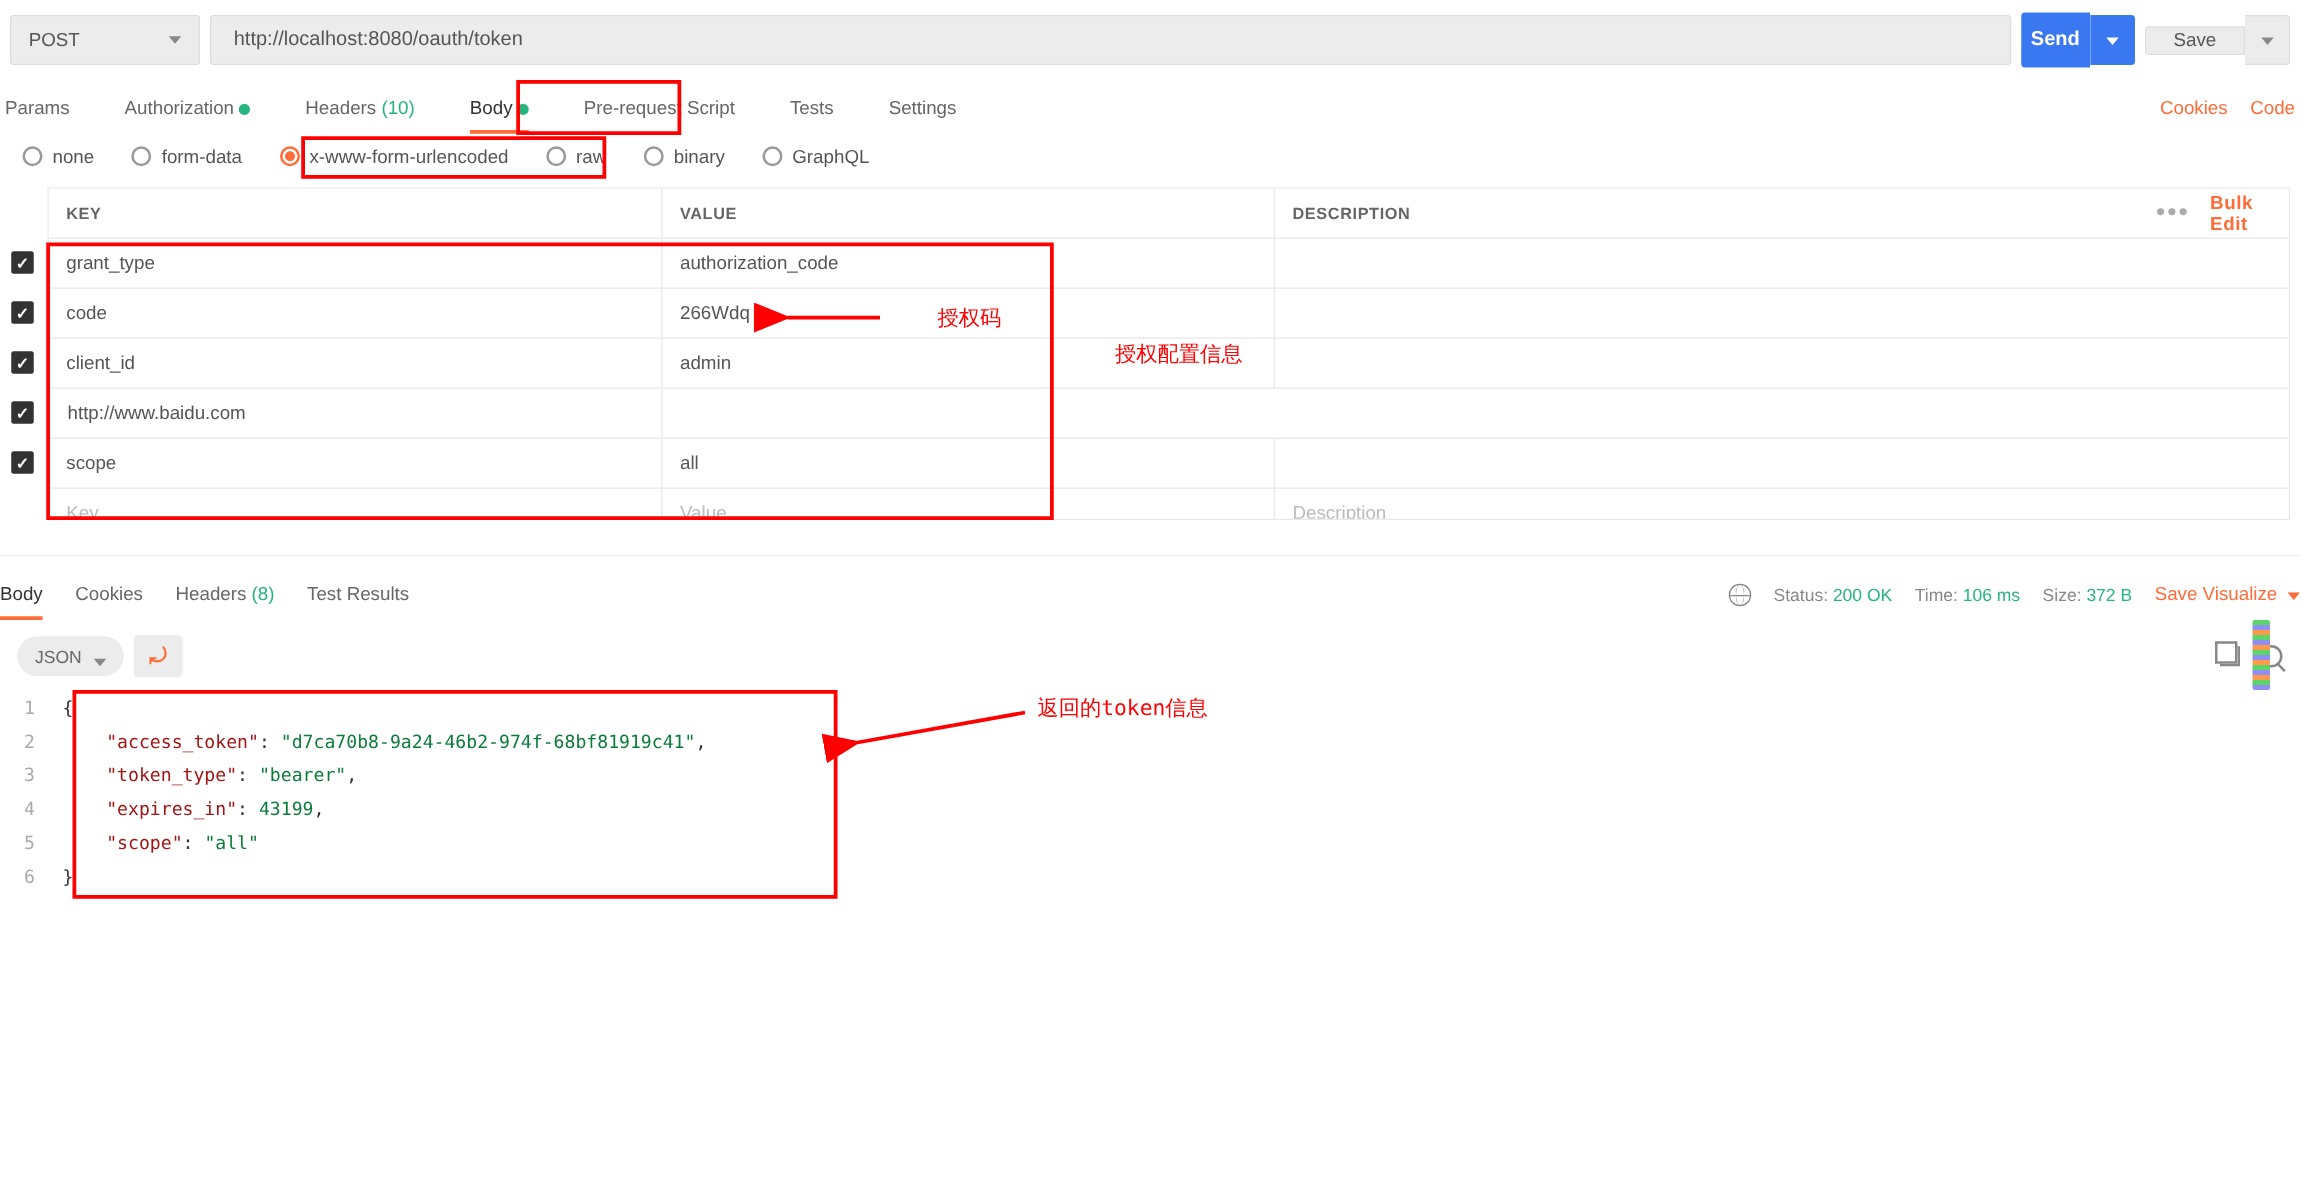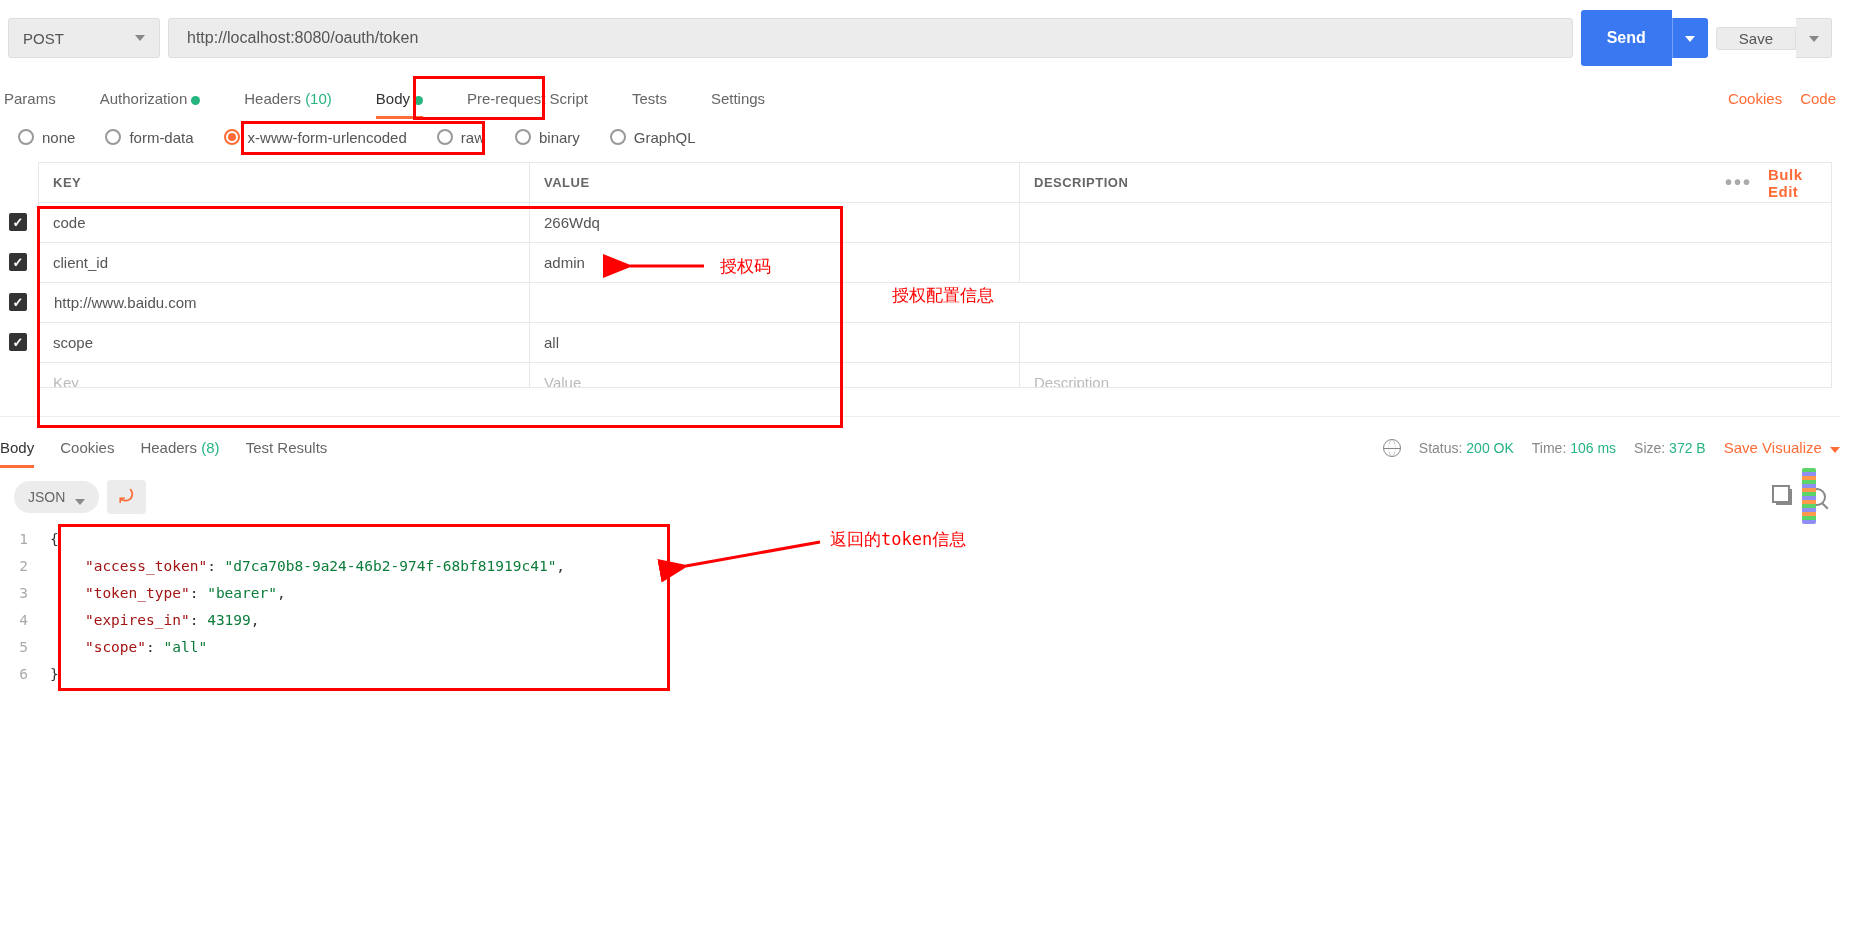--- a/index.html
+++ b/index.html
@@ -1,21 +1,21 @@
 <!DOCTYPE html>
 <html><head>
 <meta charset="utf-8">
 <style>
 *{box-sizing:border-box;margin:0;padding:0}
 body{font-family:-apple-system,BlinkMacSystemFont,"Segoe UI",sans-serif;font-size:14px;color:#333;padding:10px 10px 0 0;background:#fff}
 .request-bar{display:flex;gap:8px;padding:0 8px;margin-bottom:18px;align-items:center}
 .method-select{display:flex;align-items:center;justify-content:space-between;width:152px;background:#ececec;border:1px solid #ddd;border-radius:3px;padding:16px 14px;height:40px;color:#555;font-size:15px}
 .url-input{flex:1;border:1px solid #ddd;background:#ececec;border-radius:3px;height:40px;padding:0 18px;font-size:16px;color:#555;font-family:inherit}
 .send-btn{display:flex;align-items:center}
-.send-main{background:#3a78f2;color:#fff;border:none;height:56px;padding:0 26px;font-size:16px;font-weight:600;border-radius:3px 0 0 3px}
+.send-main{background:#3a78f2;color:#fff;border:none;height:44px;padding:0 8px;font-size:16px;font-weight:600;border-radius:3px 0 0 3px}
 .send-more{background:#3a78f2;color:#fff;border:none;border-left:1px solid rgba(255,255,255,.3);height:40px;width:36px;font-size:12px;border-radius:0 3px 3px 0}
 .save-btn{display:flex;align-items:center}
 .save-main{background:#ececec;border:1px solid #ddd;height:23px;padding:0 22px;font-size:15px;color:#555;border-radius:3px 0 0 3px}
 .save-more{background:#ececec;border:1px solid #ddd;border-left:none;height:40px;width:36px;font-size:12px;color:#888;border-radius:0 3px 3px 0}
 .tabs{display:flex;align-items:center;padding:0 4px;gap:44px;margin-bottom:16px}
 .tab{color:#666;font-size:15px;padding:6px 0;position:relative;cursor:pointer}
 .tab .dot-green{display:inline-block;width:9px;height:9px;background:#26b47f;border-radius:50%;margin-left:4px;vertical-align:middle}
 .tab .cnt{color:#26b47f}
 .tab.active{color:#333}
 .tab.active::after{content:"";position:absolute;left:0;right:0;bottom:-6px;height:3px;background:#ff6c37}
@@ -151,20 +151,26 @@
       <div class="c1">KEY</div>
       <div class="c2">VALUE</div>
       <div class="c3">DESCRIPTION</div>
       <div class="actions">
         <span class="dots">•••</span>
         <span class="link-orange">Bulk Edit</span>
       </div>
     </div>
     <div class="trow">
         <span class="chk"></span>
+        <div class="c1">grant_type</div>
+        <div class="c2">authorization_code</div>
+        <div class="c3"></div>
+      </div>
+    <div class="trow">
+        <span class="chk"></span>
         <div class="c1">code</div>
         <div class="c2">266Wdq</div>
         <div class="c3"></div>
       </div>
     <div class="trow">
         <span class="chk"></span>
         <div class="c1">client_id</div>
         <div class="c2">admin</div>
         <div class="c3"></div>
       </div>
@@ -187,21 +193,21 @@
   </div>
   <div class="red-box" style="left:11px;top:44px;width:806px;height:222px"></div>
   <svg class="arrow-svg" style="left:590px;top:94px" width="90" height="20">
       <defs>
         <marker id="ah1" markerWidth="10" markerHeight="8" refX="1" refY="4" orient="auto">
           <path d="M10,0 L0,4 L10,8 Z" fill="red"></path>
         </marker>
       </defs>
       <line x1="88" y1="10" x2="14" y2="10" stroke="red" stroke-width="3" marker-end="url(#ah1)"></line>
     </svg>
-  <div class="red-text" style="left:694px;top:93px">授权码</div>
+  <div class="red-text" style="left:724px;top:93px">授权码</div>
   <div class="red-text" style="left:866px;top:122px">授权配置信息</div>
 </div>
 
 <div class="resp-tabs">
   <span class="resp-tab active">Body</span>
   <span class="resp-tab">Cookies</span>
   <span class="resp-tab"><span>Headers</span> <span class="cnt">(8)</span></span>
   <span class="resp-tab">Test Results</span>
   <div class="resp-right">
     <span class="globe"></span>

